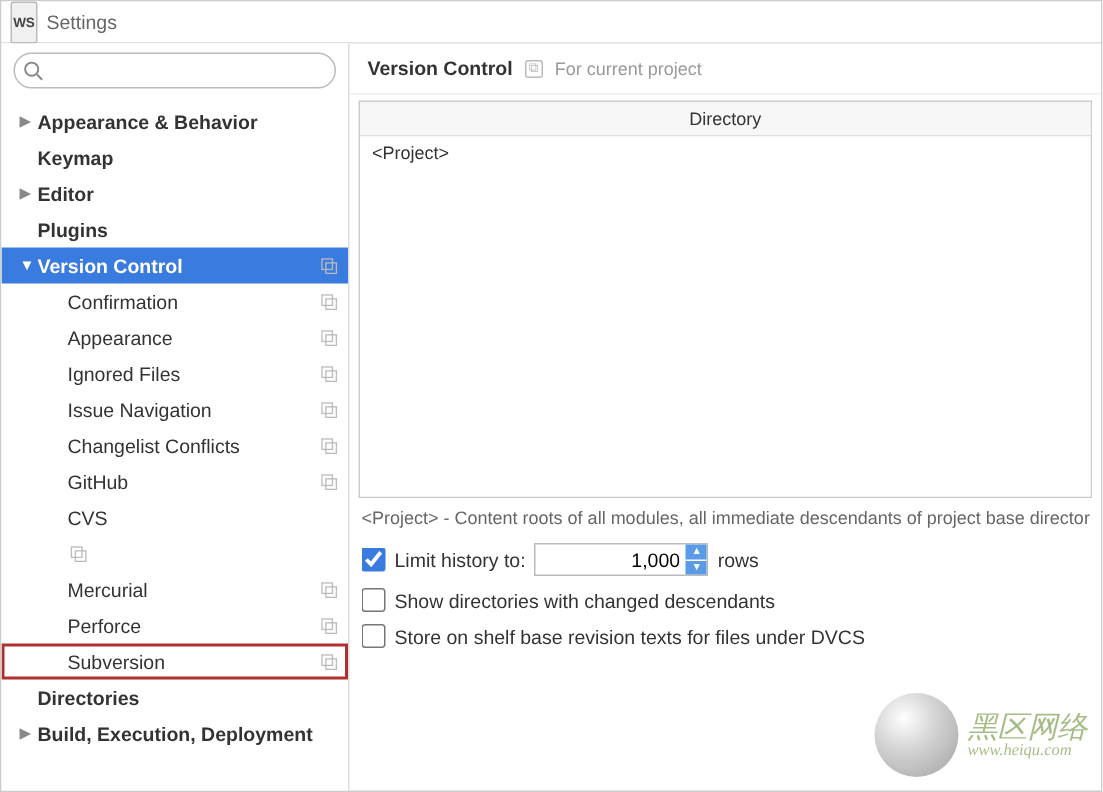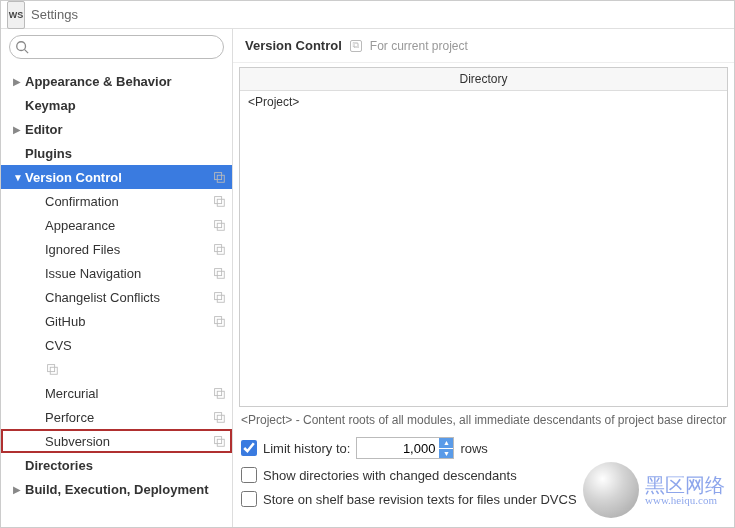--- a/index.html
+++ b/index.html
@@ -23,38 +23,38 @@
 .tree-item.selected { background: #3a7be0; color: #fff; }
 .tree-item.selected .chevron { color: #fff; }
 .tree-item.depth-1 { padding-left: 32px; }
 .tree-item.highlighted { outline: 2px solid #b03030; outline-offset: -2px; }
 .main { flex: 1; display: flex; flex-direction: column; min-width: 0; }
 .crumb { height: 34px; display: flex; align-items: center; padding: 0 12px; gap: 8px; border-bottom: 1px solid #eee; }
 .crumb .title { font-weight: bold; color: #333; }
 .crumb .scope-icon { width: 12px; height: 12px; border: 1px solid #bbb; border-radius: 2px; color: #bbb; font-size: 9px; display: flex; align-items: center; justify-content: center; }
 .crumb .scope { color: #999; font-size: 12px; }
 .content { flex: 1; display: flex; flex-direction: column; padding: 4px 6px 0 6px; min-height: 0; }
-.table-wrap { border: 1px solid #ccc; display: flex; flex-direction: column; height: 340px; }
+.table-wrap { border: 1px solid #ccc; display: flex; flex-direction: column; height: 265px; }
 .thead { display: flex; background: #f7f7f7; border-bottom: 1px solid #ddd; }
 .th { padding: 4px 8px; font-size: 12px; color: #333; text-align: center; flex: 1; border-right: 1px solid #ddd; }
 .th:last-child { border-right: none; }
 .tbody { flex: 1; background: #fff; }
 .trow { display: flex; }
 .td { padding: 4px 8px; font-size: 12px; flex: 1; }
 .hint { color: #666; font-size: 12px; padding: 6px 2px; white-space: nowrap; overflow: hidden; }
 .option-row { display: flex; align-items: center; gap: 6px; padding: 4px 2px; font-size: 13px; }
 .option-row input[type="checkbox"] { width: 16px; height: 16px; accent-color: #3a7be0; }
-.option-row .num { width: 98px; height: 22px; border: 1px solid #bbb; text-align: right; padding: 0 18px 0 4px; font-size: 13px; }
+.option-row .num { width: 116px; height: 22px; border: 1px solid #bbb; text-align: right; padding: 0 18px 0 4px; font-size: 13px; }
 .spin-wrap { position: relative; }
 .spin-btns { position: absolute; right: 1px; top: 1px; width: 14px; height: 20px; display: flex; flex-direction: column; }
 .spin-btns div { flex: 1; background: #5a9be8; font-size: 7px; color: #fff; display: flex; align-items: center; justify-content: center; cursor: pointer; }
 .spin-btns div:first-child { border-bottom: 1px solid #fff; }
 .watermark { position: absolute; right: 10px; bottom: 10px; display: flex; align-items: center; gap: 6px; opacity: 0.5; pointer-events: none; }
 .watermark .ball { width: 56px; height: 56px; background: radial-gradient(circle at 35% 30%, #fff, #aaa 40%, #666 80%); border-radius: 50%; }
-.watermark .txt { font-family: serif; font-size: 20px; color: #1d4ed8; text-align: left; line-height: 1; }
+.watermark .txt { font-family: serif; font-style: italic; font-size: 20px; color: #4d7c0f; text-align: left; line-height: 1; }
 .watermark .txt .sub { font-size: 11px; display: block; }
 svg { display: block; }
 </style>
 </head>
 <body>
 
 <div class="window">
   <div class="titlebar">
     <div class="ws-icon">WS</div>
     <div class="title">Settings</div>

